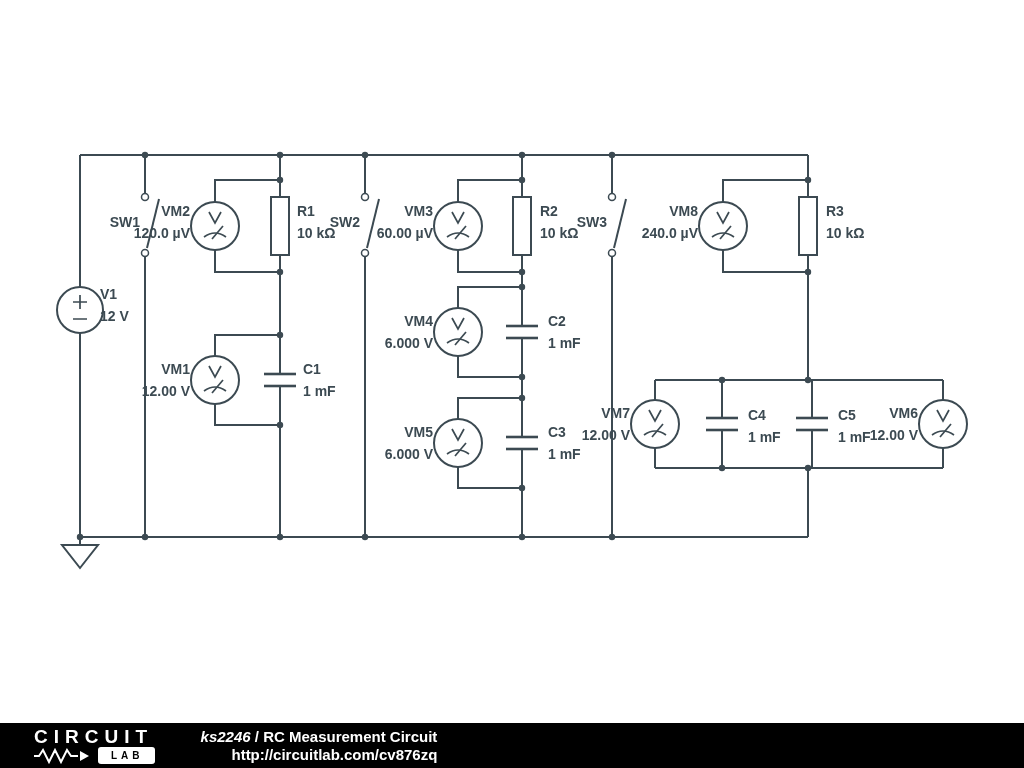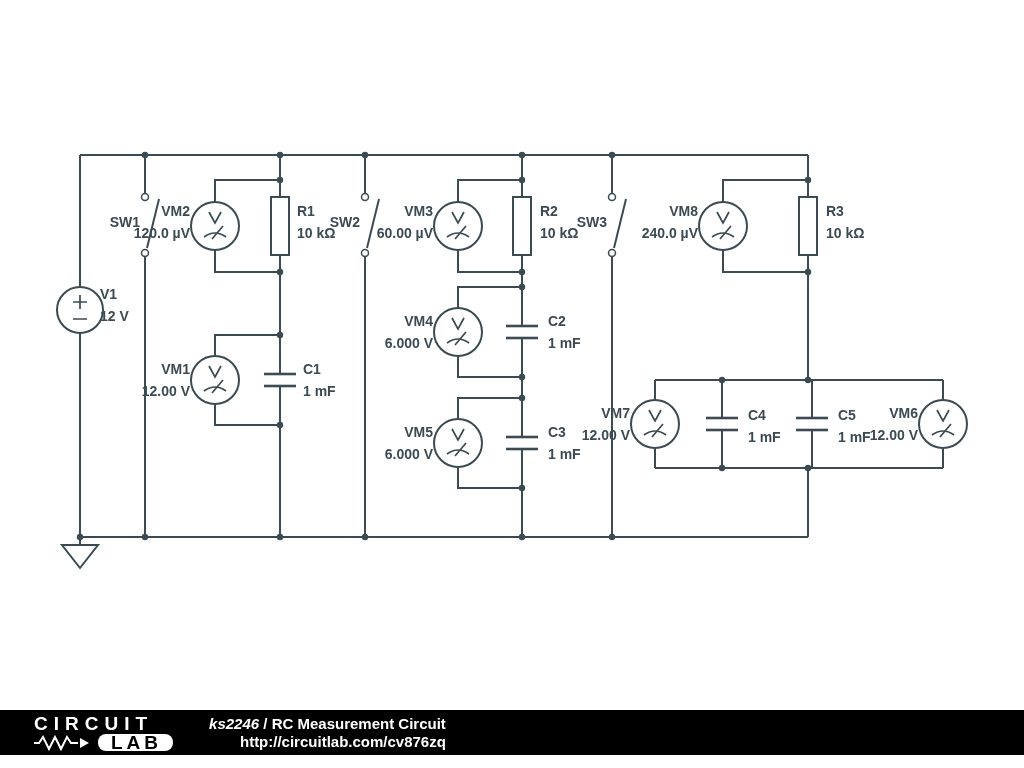--- a/index.html
+++ b/index.html
@@ -8,28 +8,28 @@
   svg.schematic{position:absolute;left:0;top:0;}
   .wire{stroke:#3c4a52;stroke-width:2;fill:none;}
   .thin{stroke:#3c4a52;stroke-width:1.7;fill:none;}
   .fillw{fill:#ffffff;stroke:#3c4a52;stroke-width:2;}
   .fillw2{fill:#ffffff;stroke:#3c4a52;stroke-width:1.5;}
   .cap{stroke:#3c4a52;stroke-width:2.6;fill:none;}
   .dot{fill:#3c4a52;stroke:none;}
   .lbl{font-family:"Liberation Sans",sans-serif;font-weight:bold;font-size:14px;fill:#3c4a52;}
   .e{text-anchor:end;}
 
-  footer.bar{position:absolute;left:0;bottom:13px;width:1024px;height:45px;background:#000;
+  footer.bar{position:absolute;left:0;bottom:0;width:1024px;height:45px;background:#000;
              display:flex;align-items:center;}
   .logo{margin-left:34px;display:flex;flex-direction:column;gap:1px;}
   .logo-top{color:#fff;font-weight:bold;font-size:19px;letter-spacing:6px;line-height:19px;}
   .logo-row{display:flex;align-items:center;gap:6px;}
-  .lab{background:#fff;color:#000;font-weight:bold;font-size:19px;letter-spacing:4px;
-       padding:1px 11px 1px 13px;border-radius:8px;line-height:15px;}
-  .meta{margin-left:36px;color:#fff;}
+  .lab{background:#fff;color:#000;font-weight:bold;font-size:10px;letter-spacing:4px;
+       padding:1px 11px 1px 13px;border-radius:3px;line-height:15px;}
+  .meta{margin-left:46px;color:#fff;}
   .t1{font-size:15px;font-weight:bold;line-height:18px;}
   .t1 .user{font-style:italic;}
   .t2{font-size:15px;font-weight:bold;line-height:18px;text-align:right;}
 </style>
 </head>
 <body>
 
 <div class="stage">
 
   <svg class="schematic" width="1024" height="723" viewBox="0 0 1024 723">

